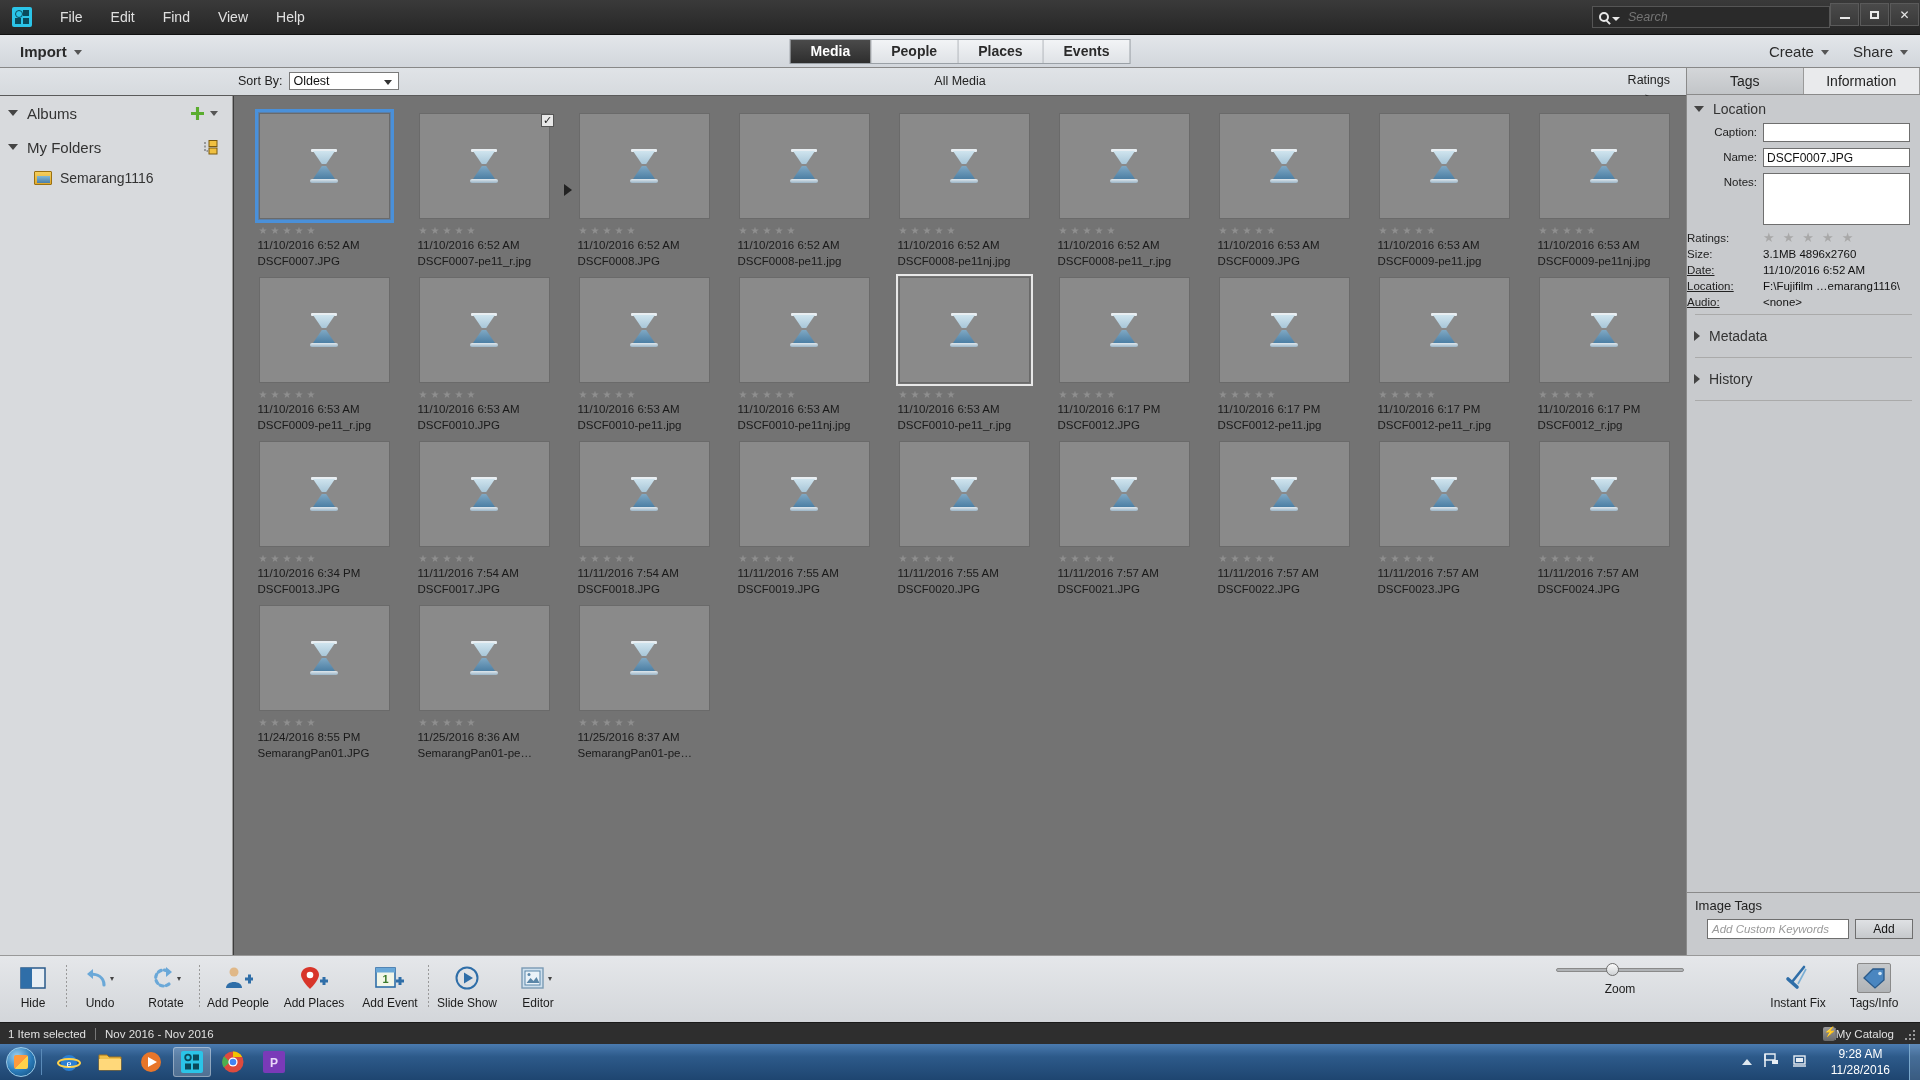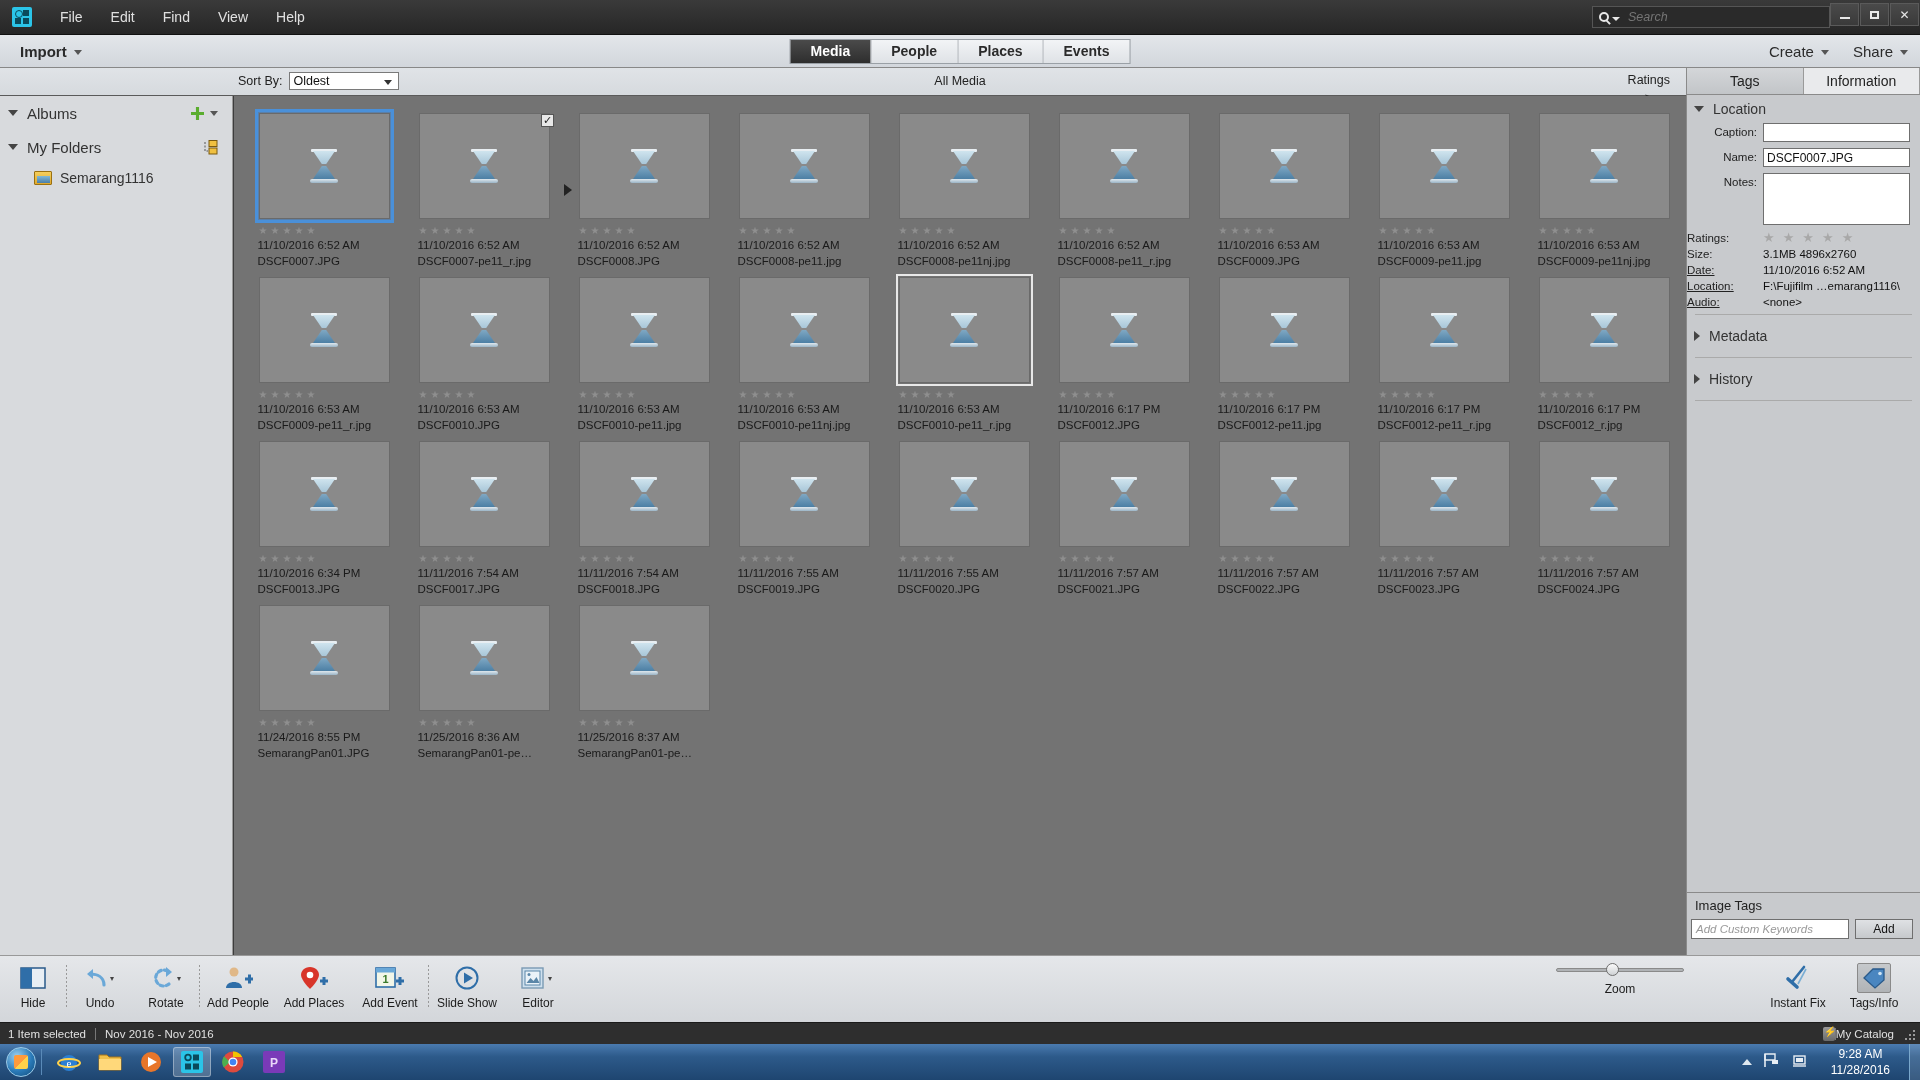--- a/index.html
+++ b/index.html
@@ -327,21 +327,21 @@
     font-size: 14px; color: #333;
   }
   .imagetags-box {
     position: absolute; left: 0; bottom: 0; width: 234px; height: 63px;
     border-top: 1px solid #8a8a8a; background: #c8cacd;
   }
   .imagetags-title {
     font-size: 13px; color: #222; padding: 5px 0 0 8px;
   }
   .imagetags-row {
-    display: flex; align-items: flex-start; margin: 6px 8px 0 4px; gap: 6px;
+    display: flex; align-items: flex-start; margin: 6px 8px 0 20px; gap: 6px;
   }
   .kw-input {
     flex: 1; height: 20px; background: #fff; border: 1px solid #6f6f6f;
     font-size: 11.5px; font-style: italic; color: #999;
     padding-left: 4px; display: flex; align-items: center;
     font-family: "Liberation Sans", sans-serif; outline: none;
   }
   .add-btn {
     width: 58px; height: 20px;
     background: linear-gradient(to bottom,#dfe1e4,#c6c9cc);

